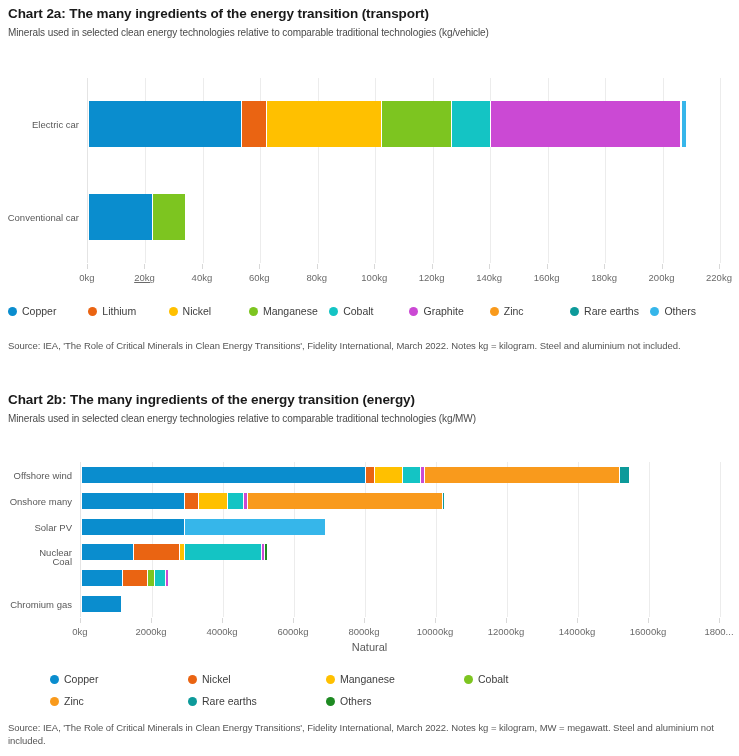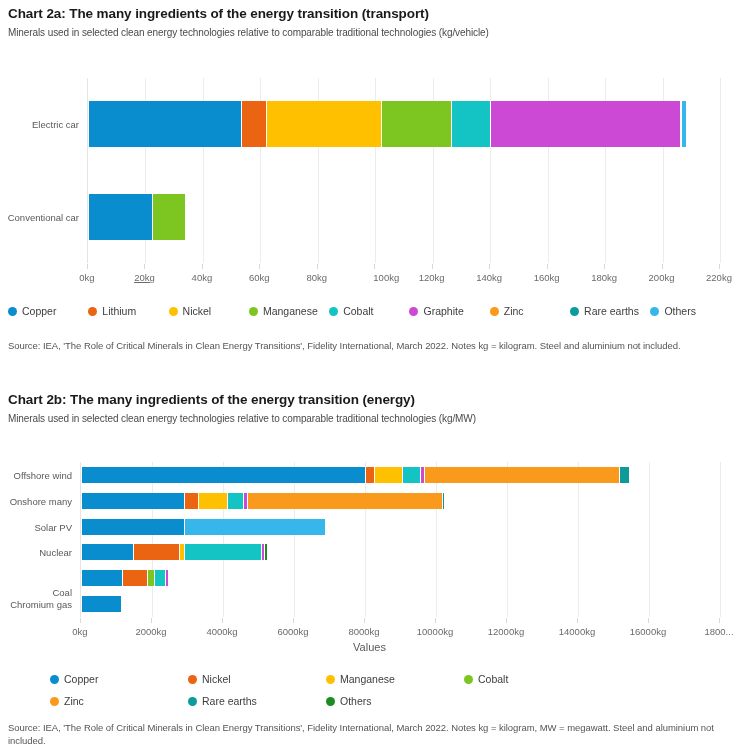--- a/index.html
+++ b/index.html
@@ -161,21 +161,21 @@
         <div class="tick-label" style="left: 87px; top: 194px;">0kg</div>
         <div class="tick-mark" style="left: 144.455px; top: 186px;"></div>
         <div class="tick-label" style="left: 144.455px; top: 194px; text-decoration: underline;">20kg</div>
         <div class="tick-mark" style="left: 201.909px; top: 186px;"></div>
         <div class="tick-label" style="left: 201.909px; top: 194px;">40kg</div>
         <div class="tick-mark" style="left: 259.364px; top: 186px;"></div>
         <div class="tick-label" style="left: 259.364px; top: 194px;">60kg</div>
         <div class="tick-mark" style="left: 316.818px; top: 186px;"></div>
         <div class="tick-label" style="left: 316.818px; top: 194px;">80kg</div>
         <div class="tick-mark" style="left: 374.273px; top: 186px;"></div>
-        <div class="tick-label" style="left: 374.273px; top: 194px; margin-left: 12px;">100kg</div>
+        <div class="tick-label" style="left: 374.273px; top: 194px;">100kg</div>
         <div class="tick-mark" style="left: 431.727px; top: 186px;"></div>
         <div class="tick-label" style="left: 431.727px; top: 194px;">120kg</div>
         <div class="tick-mark" style="left: 489.182px; top: 186px;"></div>
         <div class="tick-label" style="left: 489.182px; top: 194px;">140kg</div>
         <div class="tick-mark" style="left: 546.636px; top: 186px;"></div>
         <div class="tick-label" style="left: 546.636px; top: 194px;">160kg</div>
         <div class="tick-mark" style="left: 604.091px; top: 186px;"></div>
         <div class="tick-label" style="left: 604.091px; top: 194px;">180kg</div>
         <div class="tick-mark" style="left: 661.545px; top: 186px;"></div>
         <div class="tick-label" style="left: 661.545px; top: 194px;">200kg</div>
@@ -271,21 +271,21 @@
           </div>
           <div class="cat-label" style="top: 90.4167px;">Nuclear</div>
           <div class="bar" style="left: 1px; top: 82.4167px; height: 16px; width: 185.417px;">
             <div class="seg" style="width: 52.2915px; background: rgb(10, 141, 206);"></div>
             <div class="seg" style="width: 46.15px; background: rgb(234, 100, 18);"></div>
             <div class="seg" style="width: 4.26px; background: rgb(255, 192, 0);"></div>
             <div class="seg" style="width: 77.745px; background: rgb(20, 196, 196);"></div>
             <div class="seg" style="width: 2.485px; background: rgb(203, 73, 212);"></div>
             <div class="seg" style="width: 2.485px; background: rgb(30, 138, 34);"></div>
           </div>
-          <div class="cat-label" style="top: 130px;">Coal</div>
+          <div class="cat-label" style="top: 99px;">Coal</div>
           <div class="bar" style="left: 1px; top: 108.25px; height: 16px; width: 86.265px;">
             <div class="seg" style="width: 40.825px; background: rgb(10, 141, 206);"></div>
             <div class="seg" style="width: 25.56px; background: rgb(234, 100, 18);"></div>
             <div class="seg" style="width: 6.745px; background: rgb(125, 197, 32);"></div>
             <div class="seg" style="width: 11.005px; background: rgb(20, 196, 196);"></div>
             <div class="seg" style="width: 2.13px; background: rgb(203, 73, 212);"></div>
           </div>
           <div class="cat-label" style="top: 142.083px;">Chromium gas</div>
           <div class="bar" style="left: 1px; top: 134.083px; height: 16px; width: 39.05px;">
             <div class="seg" style="width: 39.05px; background: rgb(10, 141, 206);"></div>
@@ -306,21 +306,21 @@
         <div class="tick-mark" style="left: 506px; top: 156px;"></div>
         <div class="tick-label" style="left: 506px; top: 164px;">12000kg</div>
         <div class="tick-mark" style="left: 577px; top: 156px;"></div>
         <div class="tick-label" style="left: 577px; top: 164px;">14000kg</div>
         <div class="tick-mark" style="left: 648px; top: 156px;"></div>
         <div class="tick-label" style="left: 648px; top: 164px;">16000kg</div>
         <div class="tick-mark" style="left: 719px; top: 156px;"></div>
         <div class="tick-label" style="left: 719px; top: 164px;">1800...</div>
       </div>
 
-    <div class="axis-title" style="left:0px; top:641px;">Values</div>
+    <div class="axis-title" style="left:0px; top:641px;">Natural</div>
 
     <div class="legend" id="legend-b" style="left:50px; top:668px; width:689px;">
         <div class="legend-item" style="width: 138px; height: 22px;">
           <span class="legend-dot" style="background: rgb(10, 141, 206);"></span>
           <span>Copper</span>
         </div>
         <div class="legend-item" style="width: 138px; height: 22px;">
           <span class="legend-dot" style="background: rgb(234, 100, 18);"></span>
           <span>Nickel</span>
         </div>

